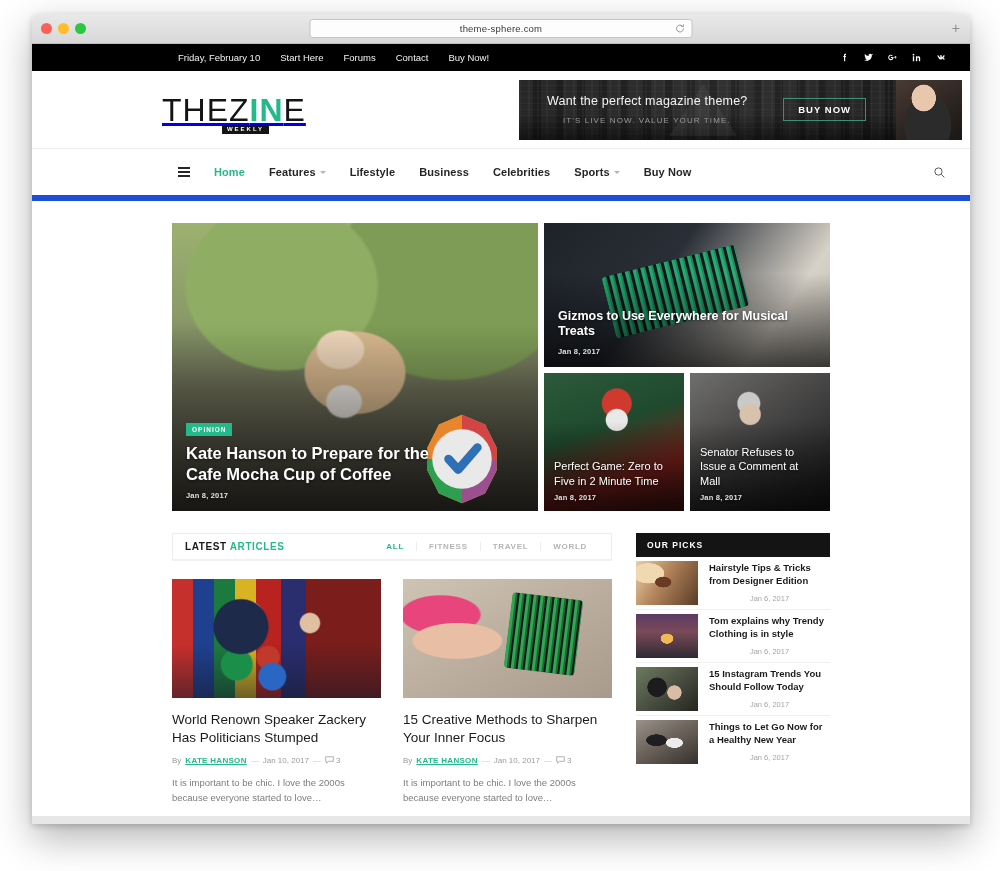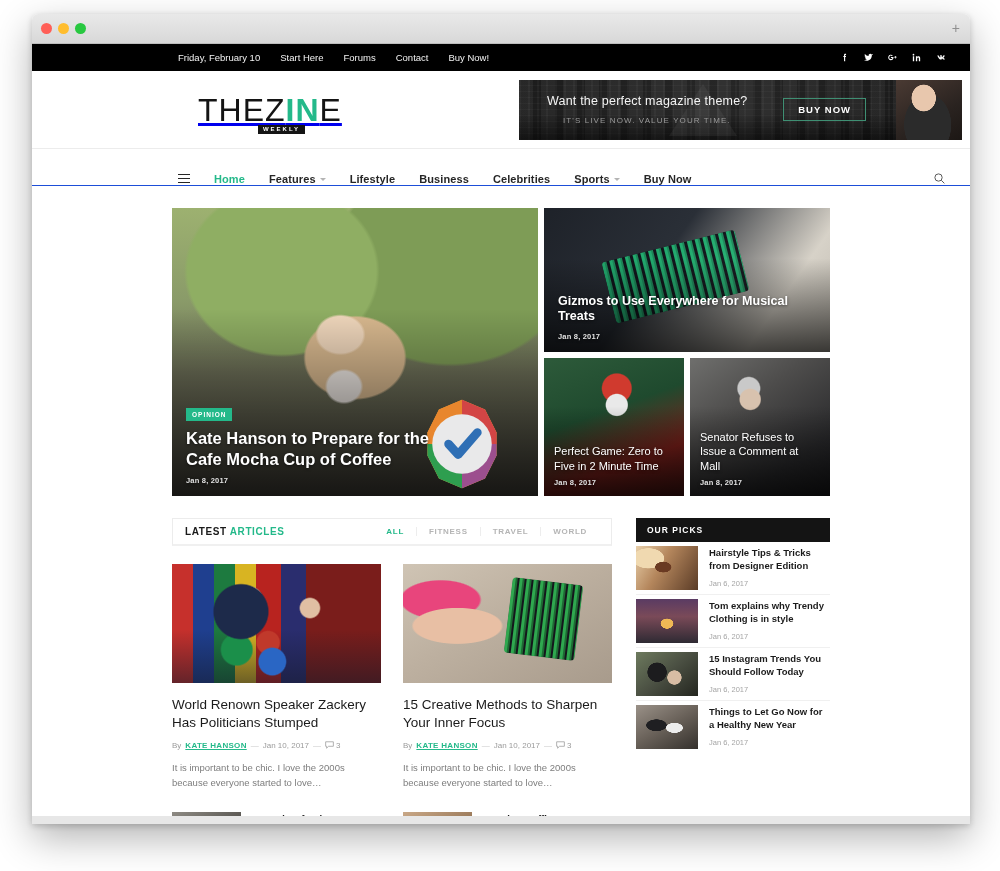--- a/index.html
+++ b/index.html
@@ -75,21 +75,20 @@
   .topbar-link { font-size: 9.5px; color: #f2f2f2; text-decoration: none; }
   .topbar-social { margin-left: auto; display: flex; align-items: center; gap: 13px; }
   .soc { width: 11px; height: 11px; fill: #ffffff; display: block; }
 
   
   .masthead {
     height: 77px;
     display: flex; align-items: center;
     padding: 0 8px;
     background: #fff;
-    margin-left: 36px;
   }
   .logo-wrap {
     margin-left: 122px;
     position: relative;
     display: flex; flex-direction: column; align-items: center;
   }
   .logo-text {
     font-size: 32px;
     letter-spacing: 1px;
     font-weight: 300;
@@ -160,24 +159,24 @@
   .banner-model {
     position: absolute; right: 0; top: 0; width: 66px; height: 60px;
     background:
       radial-gradient(ellipse at 42% 30%, #e8c7ad 0 22%, transparent 23%),
       radial-gradient(ellipse at 48% 75%, #2b2b2b 0 48%, transparent 49%),
       linear-gradient(150deg, #4a3a33 0%, #2a2320 60%, #1c1714 100%);
   }
 
   
   .navbar {
-    height: 38px;
+    height: 53px;
     border-top: 1px solid #ececec;
-    border-bottom: 1px solid #1d4ed8;
-    display: flex; align-items: flex-end;
+    border-bottom: 6px solid #1d4ed8;
+    display: flex; align-items: center;
     padding: 0 24px;
     background: #fff;
   }
   .nav-inner {
     margin-left: 122px;
     display: flex; align-items: center; gap: 24px;
     flex: 1;
   }
   .hamburger { display: flex; flex-direction: column; gap: 2.5px; cursor: pointer; }
   .hamburger span { display: block; width: 12px; height: 1.6px; background: #262626; }
@@ -413,21 +412,21 @@
     color: #fff; font-size: 8.5px; font-weight: 700; letter-spacing: 1px;
   }
   .pick {
     display: flex; gap: 11px; padding: 4px 0;
     border-bottom: 1px solid #f0f0f0;
     align-items: flex-start;
   }
   .pick:last-of-type { border-bottom: none; }
   .pick-thumb { width: 62px; height: 44px; flex: 0 0 62px; background-size: cover; background-position: center; }
   .pick-title { font-size: 9.5px; font-weight: 700; color: #1b1b1b; line-height: 1.4; }
-  .pick-date { font-size: 7.5px; color: #a5a5a5; margin-top: 6px; }
+  .pick-date { font-size: 7.5px; color: #a5a5a5; margin-top: 6px; text-align: center; }
 
   .ph-hair {
     background:
       radial-gradient(ellipse at 44% 48%, #6a3a22 0 16%, transparent 17%),
       radial-gradient(ellipse at 20% 28%, #f0d9b0 0 22%, transparent 23%),
       linear-gradient(120deg, #e8cfa9 0%, #b4865c 42%, #5a3b26 100%);
   }
   .ph-house {
     background:
       radial-gradient(ellipse at 50% 56%, #f0b955 0 14%, transparent 15%),
@@ -454,20 +453,27 @@
 </head>
 <body>
 
 <div class="browser-window">
 
   <div class="titlebar">
     <div class="traffic">
       <span class="dot red"></span>
       <span class="dot yellow"></span>
       <span class="dot green"></span>
+    </div>
+    <div class="urlbar">
+      <span class="url-text">theme-sphere.com</span>
+      <svg class="reload-icon" viewBox="0 0 16 16">
+        <path d="M13 8a5 5 0 1 1-1.6-3.6" fill="none" stroke="currentColor" stroke-width="1.3"></path>
+        <path d="M13 2v3.2h-3.2" fill="none" stroke="currentColor" stroke-width="1.3"></path>
+      </svg>
     </div>
     <span class="newtab-plus">+</span>
   </div>
 
   <div class="viewport">
 
     <div class="topbar">
       <div class="topbar-left">
         <span class="topbar-date">Friday, February 10</span>
         <a class="topbar-link" href="#">Start Here</a>

